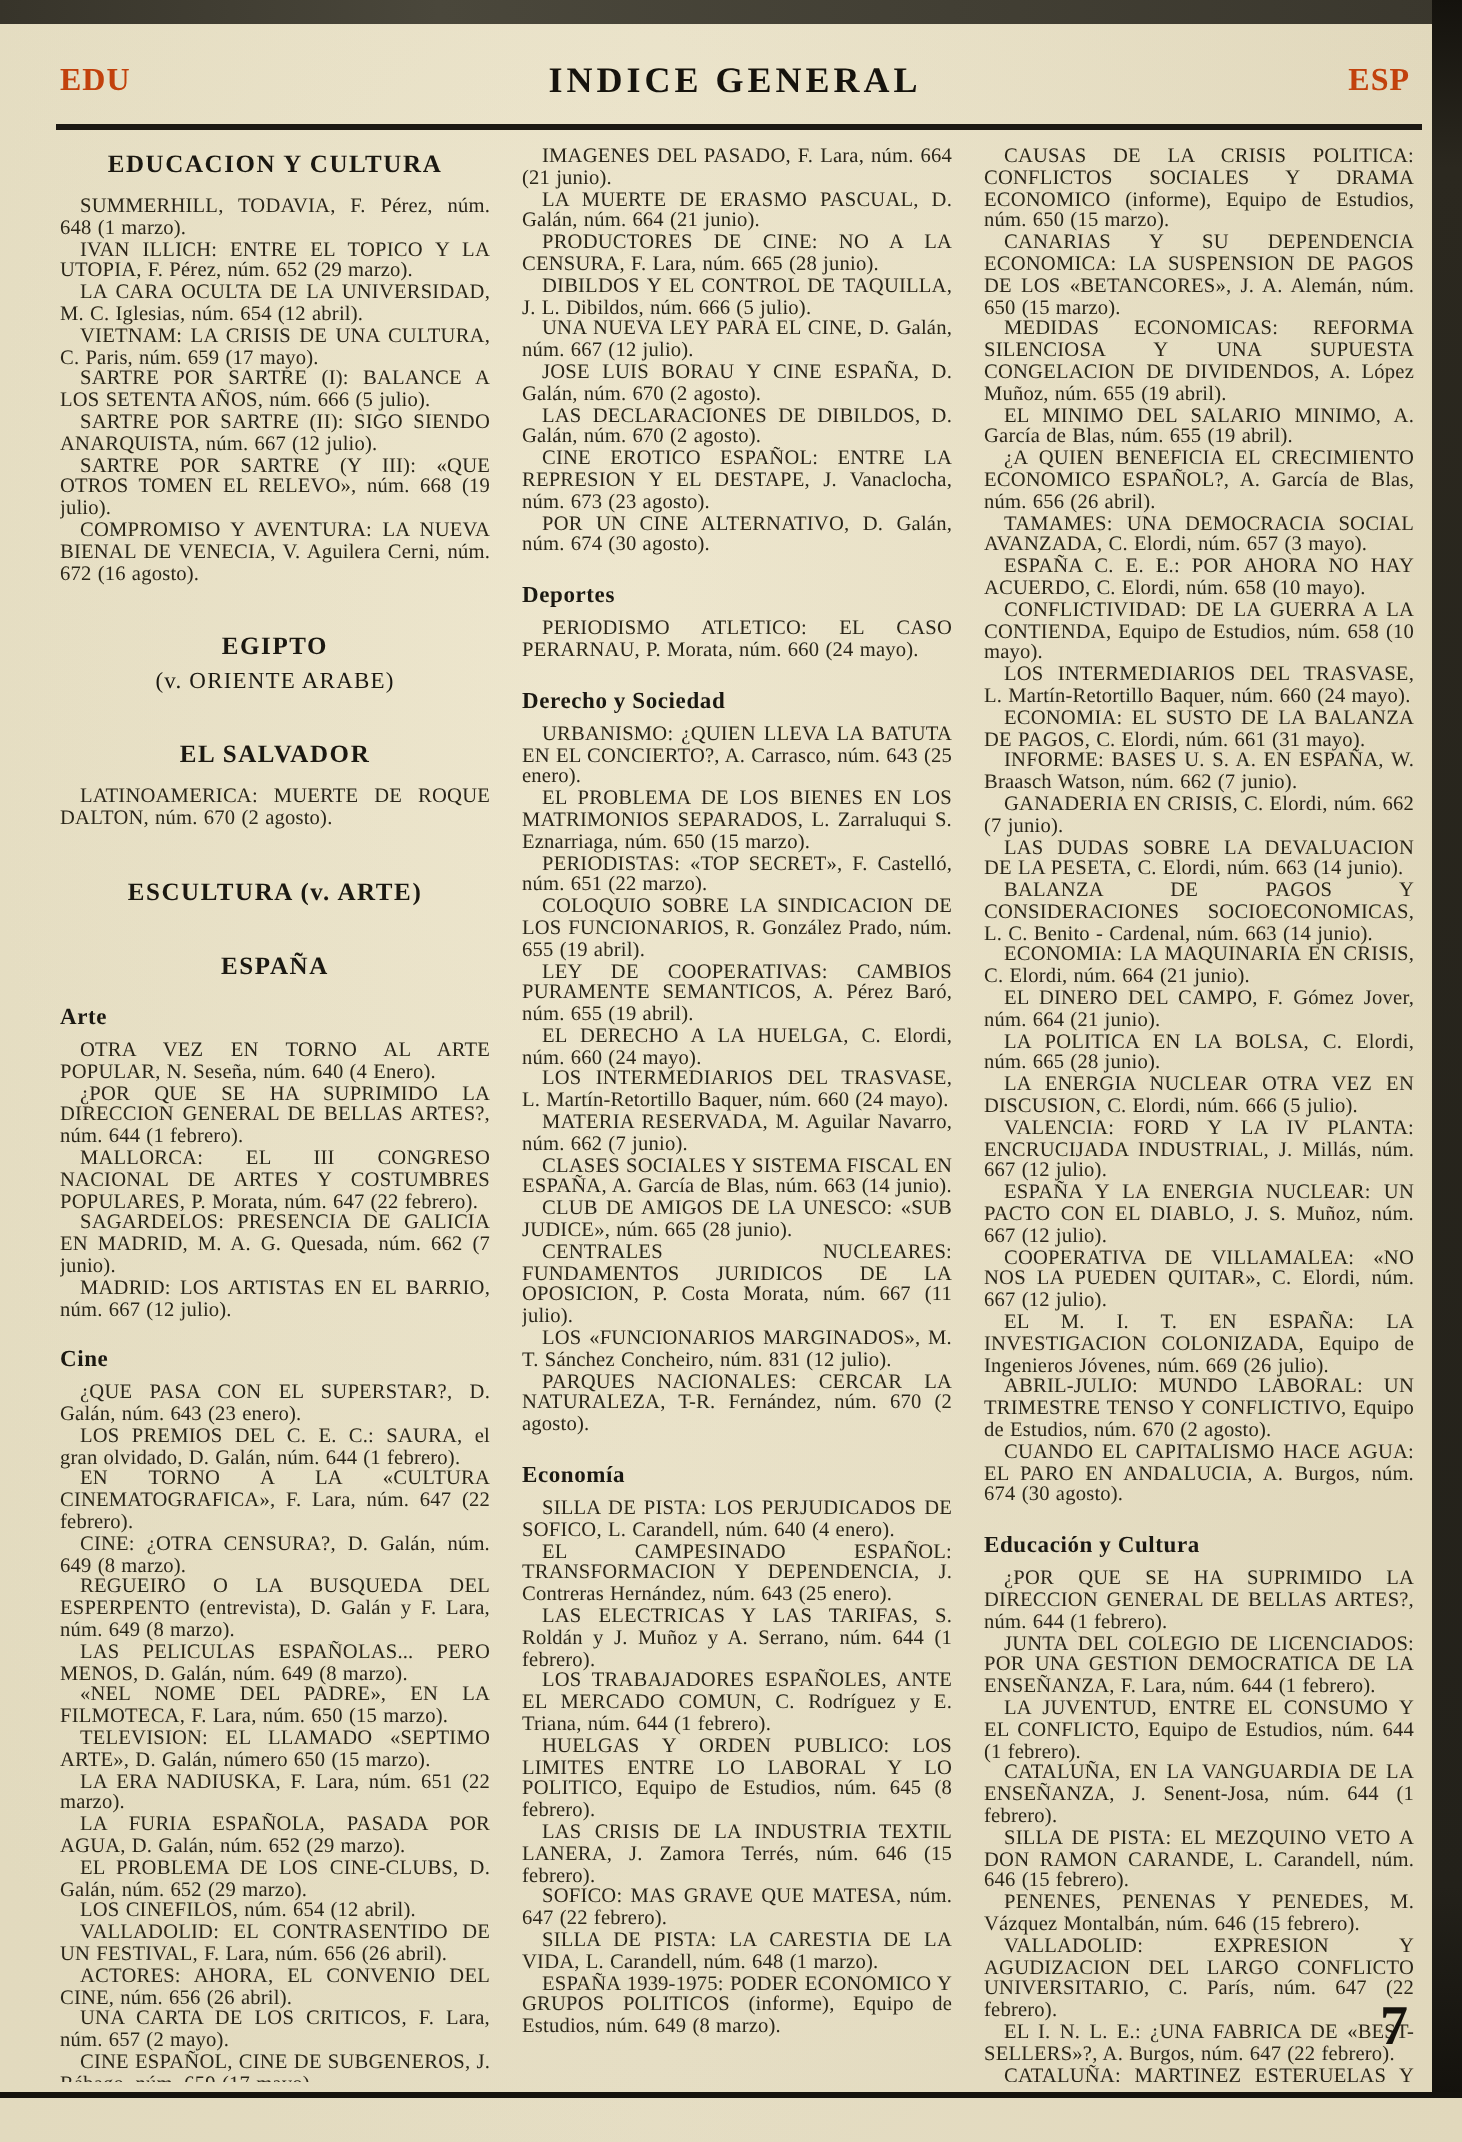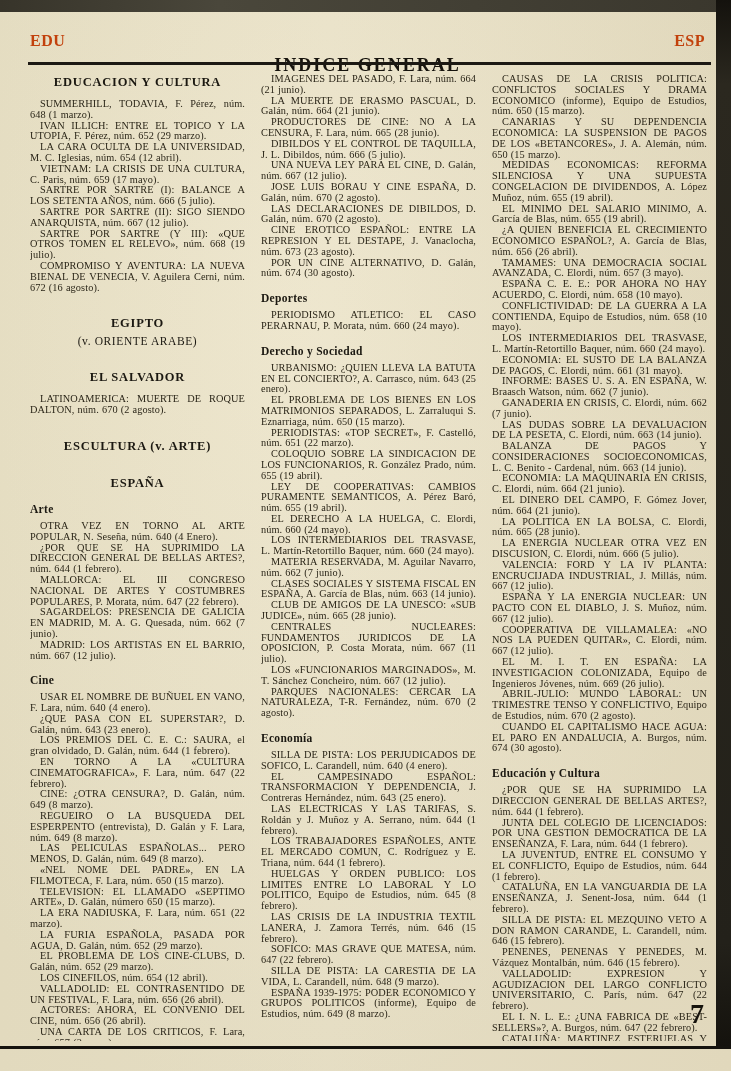--- a/index.html
+++ b/index.html
@@ -20,21 +20,21 @@
   .scan-right{position:absolute;top:0;right:0;width:15px;bottom:23px;background:linear-gradient(180deg,#14120d,#2b281f 8%,#23211a 90%,#14120d);}
   .scan-bottom-rule{position:absolute;left:0;right:0;top:1046px;height:3px;background:#15130e;}
 
   
   .header{position:absolute;top:30px;left:30px;right:26px;height:26px;}
   .header .edge{position:absolute;top:2px;font-size:16px;font-weight:bold;letter-spacing:0.5px;color:#c2410c;}
   .header .left{left:0;}
   .header .right{right:0;}
   .header .title{
     position:absolute;left:0;right:0;text-align:center;top:0;
-    font-size:18px;font-weight:bold;letter-spacing:2px;color:#16130d;margin-top:25px;
+    font-size:18px;font-weight:bold;letter-spacing:2px;color:#16130d;
   }
   .header-rule{position:absolute;top:62px;left:28px;right:20px;height:3px;background:#1c1913;}
 
   
   .columns{
     position:absolute;top:74px;left:30px;right:24px;bottom:30px;
     display:flex;gap:16px;overflow:hidden;
   }
   .column{flex:1 1 0;overflow:hidden;min-width:0;}
 
@@ -91,21 +91,20 @@
       <div class="blk entry">LATINOAMERICA: MUERTE DE ROQUE DALTON, núm. 670 (2 agosto).</div>
       <div class="blk section">ESCULTURA (v. ARTE)</div>
       <div class="blk section">ESPAÑA</div>
       <div class="blk subhead">Arte</div>
       <div class="blk entry">OTRA VEZ EN TORNO AL ARTE POPULAR, N. Seseña, núm. 640 (4 Enero).</div>
       <div class="blk entry">¿POR QUE SE HA SUPRIMIDO LA DIRECCION GENERAL DE BELLAS ARTES?, núm. 644 (1 febrero).</div>
       <div class="blk entry">MALLORCA: EL III CONGRESO NACIONAL DE ARTES Y COSTUMBRES POPULARES, P. Morata, núm. 647 (22 febrero).</div>
       <div class="blk entry">SAGARDELOS: PRESENCIA DE GALICIA EN MADRID, M. A. G. Quesada, núm. 662 (7 junio).</div>
       <div class="blk entry">MADRID: LOS ARTISTAS EN EL BARRIO, núm. 667 (12 julio).</div>
       <div class="blk subhead">Cine</div>
-      <div class="blk entry">USAR EL NOMBRE DE BUÑUEL EN VANO, F. Lara, núm. 640 (4 enero).</div>
       <div class="blk entry">¿QUE PASA CON EL SUPERSTAR?, D. Galán, núm. 643 (23 enero).</div>
       <div class="blk entry">LOS PREMIOS DEL C. E. C.: SAURA, el gran olvidado, D. Galán, núm. 644 (1 febrero).</div>
       <div class="blk entry">EN TORNO A LA «CULTURA CINEMATOGRAFICA», F. Lara, núm. 647 (22 febrero).</div>
       <div class="blk entry">CINE: ¿OTRA CENSURA?, D. Galán, núm. 649 (8 marzo).</div>
       <div class="blk entry">REGUEIRO O LA BUSQUEDA DEL ESPERPENTO (entrevista), D. Galán y F. Lara, núm. 649 (8 marzo).</div>
       <div class="blk entry">LAS PELICULAS ESPAÑOLAS... PERO MENOS, D. Galán, núm. 649 (8 marzo).</div>
       <div class="blk entry">«NEL NOME DEL PADRE», EN LA FILMOTECA, F. Lara, núm. 650 (15 marzo).</div>
       <div class="blk entry">TELEVISION: EL LLAMADO «SEPTIMO ARTE», D. Galán, número 650 (15 marzo).</div>
       <div class="blk entry">LA ERA NADIUSKA, F. Lara, núm. 651 (22 marzo).</div>
       <div class="blk entry">LA FURIA ESPAÑOLA, PASADA POR AGUA, D. Galán, núm. 652 (29 marzo).</div>
@@ -133,31 +132,31 @@
       <div class="blk entry">EL PROBLEMA DE LOS BIENES EN LOS MATRIMONIOS SEPARADOS, L. Zarraluqui S. Eznarriaga, núm. 650 (15 marzo).</div>
       <div class="blk entry">PERIODISTAS: «TOP SECRET», F. Castelló, núm. 651 (22 marzo).</div>
       <div class="blk entry">COLOQUIO SOBRE LA SINDICACION DE LOS FUNCIONARIOS, R. González Prado, núm. 655 (19 abril).</div>
       <div class="blk entry">LEY DE COOPERATIVAS: CAMBIOS PURAMENTE SEMANTICOS, A. Pérez Baró, núm. 655 (19 abril).</div>
       <div class="blk entry">EL DERECHO A LA HUELGA, C. Elordi, núm. 660 (24 mayo).</div>
       <div class="blk entry">LOS INTERMEDIARIOS DEL TRASVASE, L. Martín-Retortillo Baquer, núm. 660 (24 mayo).</div>
       <div class="blk entry">MATERIA RESERVADA, M. Aguilar Navarro, núm. 662 (7 junio).</div>
       <div class="blk entry">CLASES SOCIALES Y SISTEMA FISCAL EN ESPAÑA, A. García de Blas, núm. 663 (14 junio).</div>
       <div class="blk entry">CLUB DE AMIGOS DE LA UNESCO: «SUB JUDICE», núm. 665 (28 junio).</div>
       <div class="blk entry">CENTRALES NUCLEARES: FUNDAMENTOS JURIDICOS DE LA OPOSICION, P. Costa Morata, núm. 667 (11 julio).</div>
-      <div class="blk entry">LOS «FUNCIONARIOS MARGINADOS», M. T. Sánchez Concheiro, núm. 667 (12 julio).</div>
+      <div class="blk entry">LOS «FUNCIONARIOS MARGINADOS», M. T. Sánchez Concheiro, núm. 831 (12 julio).</div>
       <div class="blk entry">PARQUES NACIONALES: CERCAR LA NATURALEZA, T-R. Fernández, núm. 670 (2 agosto).</div>
       <div class="blk subhead">Economía</div>
       <div class="blk entry">SILLA DE PISTA: LOS PERJUDICADOS DE SOFICO, L. Carandell, núm. 640 (4 enero).</div>
       <div class="blk entry">EL CAMPESINADO ESPAÑOL: TRANSFORMACION Y DEPENDENCIA, J. Contreras Hernández, núm. 643 (25 enero).</div>
       <div class="blk entry">LAS ELECTRICAS Y LAS TARIFAS, S. Roldán y J. Muñoz y A. Serrano, núm. 644 (1 febrero).</div>
       <div class="blk entry">LOS TRABAJADORES ESPAÑOLES, ANTE EL MERCADO COMUN, C. Rodríguez y E. Triana, núm. 644 (1 febrero).</div>
       <div class="blk entry">HUELGAS Y ORDEN PUBLICO: LOS LIMITES ENTRE LO LABORAL Y LO POLITICO, Equipo de Estudios, núm. 645 (8 febrero).</div>
       <div class="blk entry">LAS CRISIS DE LA INDUSTRIA TEXTIL LANERA, J. Zamora Terrés, núm. 646 (15 febrero).</div>
       <div class="blk entry">SOFICO: MAS GRAVE QUE MATESA, núm. 647 (22 febrero).</div>
-      <div class="blk entry">SILLA DE PISTA: LA CARESTIA DE LA VIDA, L. Carandell, núm. 648 (9 marzo).</div>
+      <div class="blk entry">SILLA DE PISTA: LA CARESTIA DE LA VIDA, L. Carandell, núm. 648 (1 marzo).</div>
       <div class="blk entry">ESPAÑA 1939-1975: PODER ECONOMICO Y GRUPOS POLITICOS (informe), Equipo de Estudios, núm. 649 (8 marzo).</div>
     </div>
     <div class="column">
       <div class="blk entry">CAUSAS DE LA CRISIS POLITICA: CONFLICTOS SOCIALES Y DRAMA ECONOMICO (informe), Equipo de Estudios, núm. 650 (15 marzo).</div>
       <div class="blk entry">CANARIAS Y SU DEPENDENCIA ECONOMICA: LA SUSPENSION DE PAGOS DE LOS «BETANCORES», J. A. Alemán, núm. 650 (15 marzo).</div>
       <div class="blk entry">MEDIDAS ECONOMICAS: REFORMA SILENCIOSA Y UNA SUPUESTA CONGELACION DE DIVIDENDOS, A. López Muñoz, núm. 655 (19 abril).</div>
       <div class="blk entry">EL MINIMO DEL SALARIO MINIMO, A. García de Blas, núm. 655 (19 abril).</div>
       <div class="blk entry">¿A QUIEN BENEFICIA EL CRECIMIENTO ECONOMICO ESPAÑOL?, A. García de Blas, núm. 656 (26 abril).</div>
       <div class="blk entry">TAMAMES: UNA DEMOCRACIA SOCIAL AVANZADA, C. Elordi, núm. 657 (3 mayo).</div>
       <div class="blk entry">ESPAÑA C. E. E.: POR AHORA NO HAY ACUERDO, C. Elordi, núm. 658 (10 mayo).</div>

